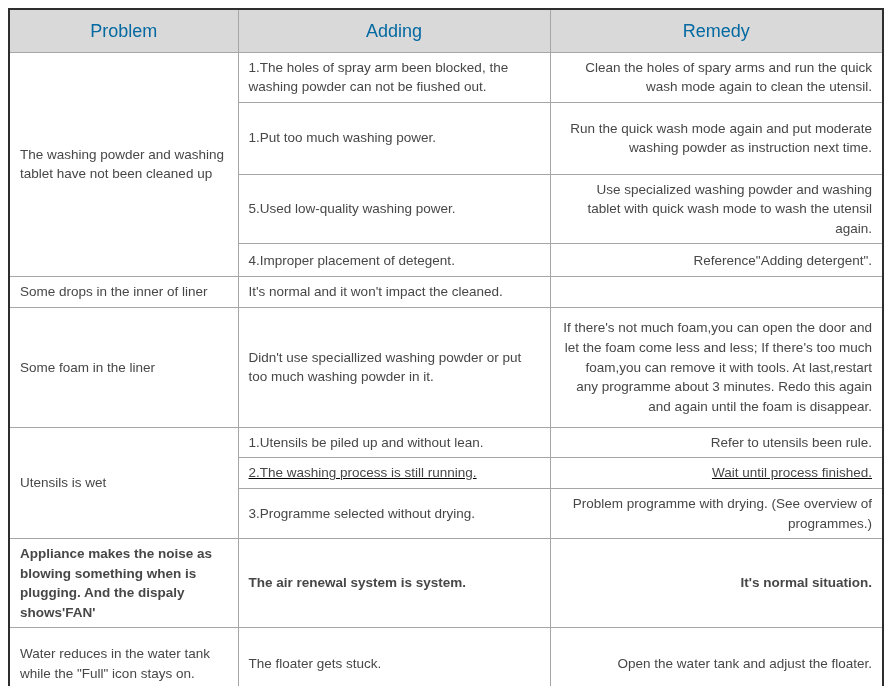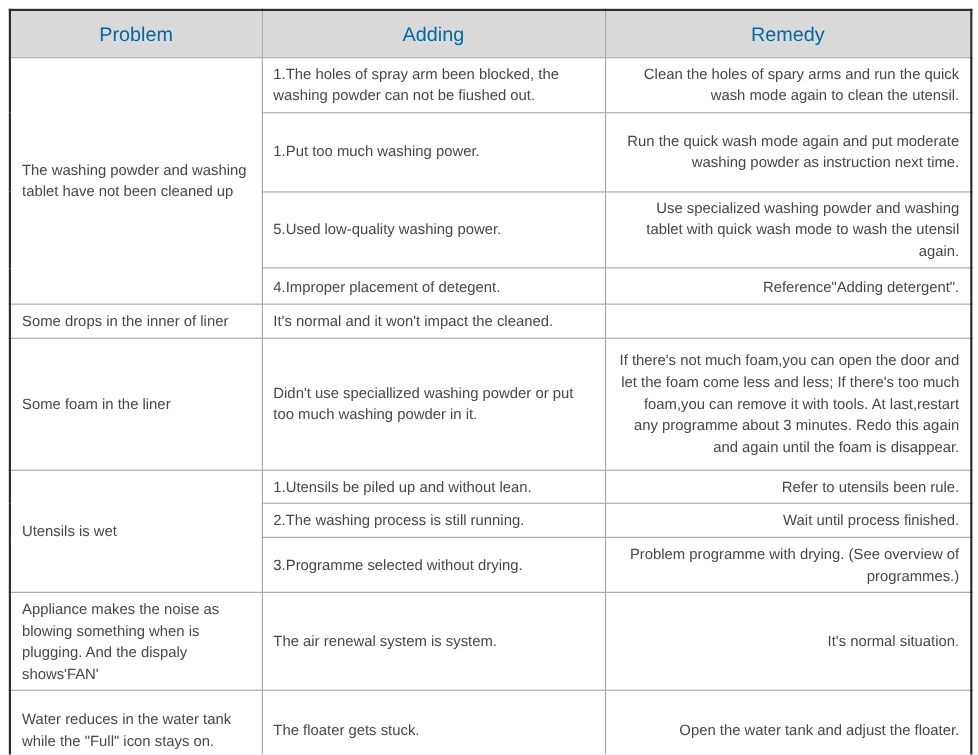--- a/index.html
+++ b/index.html
@@ -49,22 +49,22 @@
   td.cause   { text-align: left; }
   td.remedy  { text-align: right; margin-top: 37px; }
   td.indent  { padding-left: 34px; }
   
   tr.h50  { height: 50px; }
   tr.h72  { height: 72px; }
   tr.h55  { height: 55px; }
   tr.h33  { height: 33px; }
   tr.h29  { height: 29px; }
   tr.h120 { height: 120px; }
-  tr.h28  { height: 28px; }
-  tr.h87  { height: 87px; }
+  tr.h28  { height: 28px; text-decoration: underline; }
+  tr.h87  { height: 87px; font-weight: bold; }
 </style>
 </head>
 <body>
 
 <div class="page">
   <table class="trouble">
     <colgroup>
       <col style="width:229px">
       <col style="width:312px">
       <col style="width:333px">

